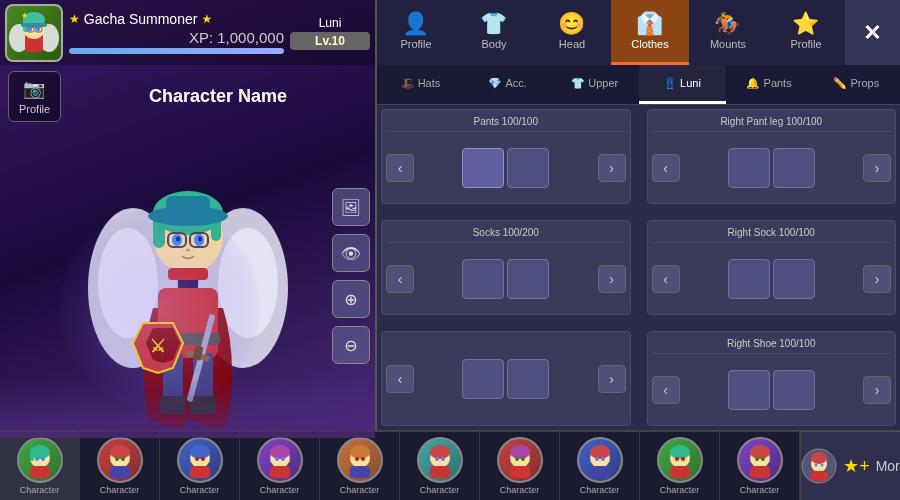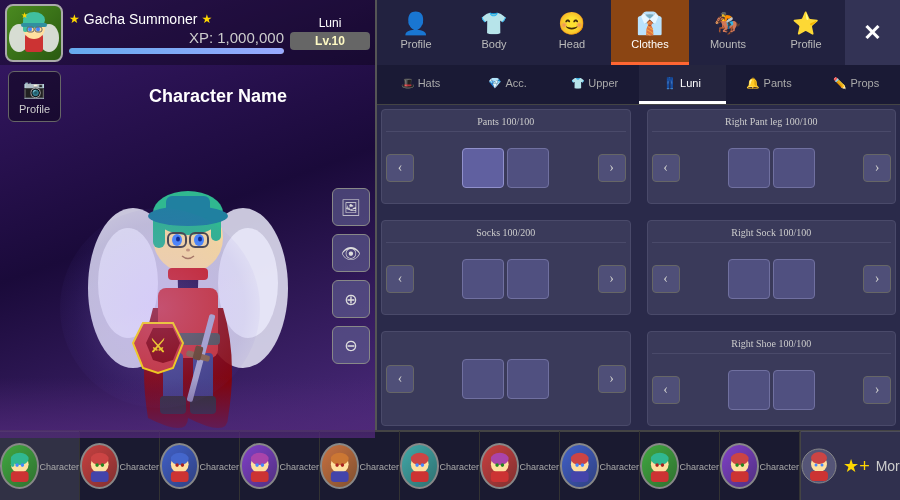--- a/index.html
+++ b/index.html
@@ -272,21 +272,20 @@
 
     
     .clothing-grid {
       display: grid;
       grid-template-columns: 1fr 1fr;
       grid-template-rows: repeat(3, 1fr);
       gap: 16px;
       flex: 1;
       padding: 4px;
       background: #2a2a4a;
-      font-family: Liberation Serif, serif;
     }
 
     .clothing-slot {
       background: #3a3a5a;
       border: 1px solid #4a4a6a;
       border-radius: 4px;
       display: flex;
       flex-direction: column;
       padding: 4px;
     }
@@ -349,21 +348,21 @@
       background: #1a1a30;
       display: flex;
       align-items: center;
       border-top: 2px solid #444;
     }
 
     .char-slot {
       width: 80px;
       height: 70px;
       display: flex;
-      flex-direction: row;
+      flex-direction: column;
       align-items: center;
       justify-content: center;
       cursor: pointer;
       border-right: 1px solid #333;
       flex-shrink: 0;
     }
 
     .char-slot.active {
       background: rgba(255,255,255,0.1);
     }

